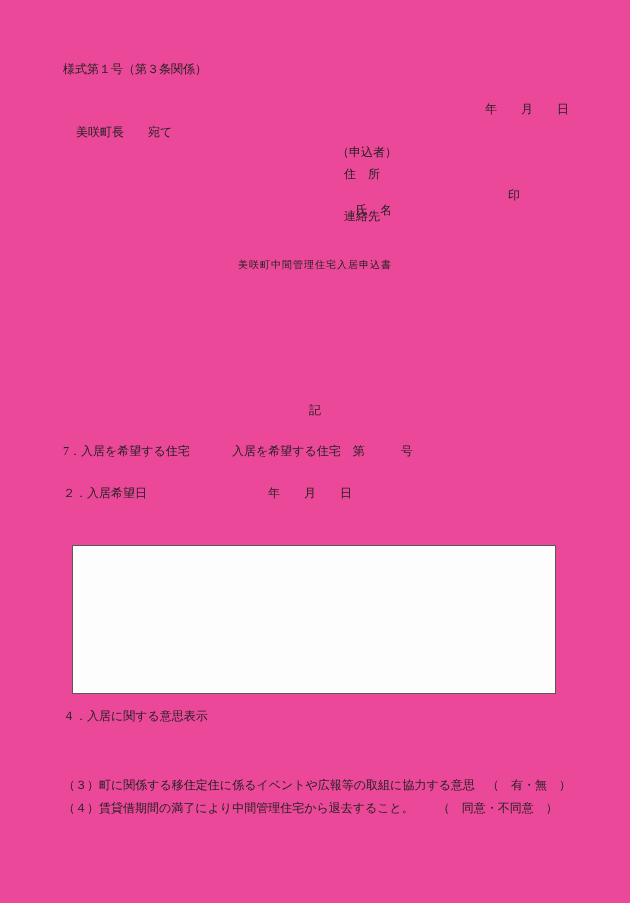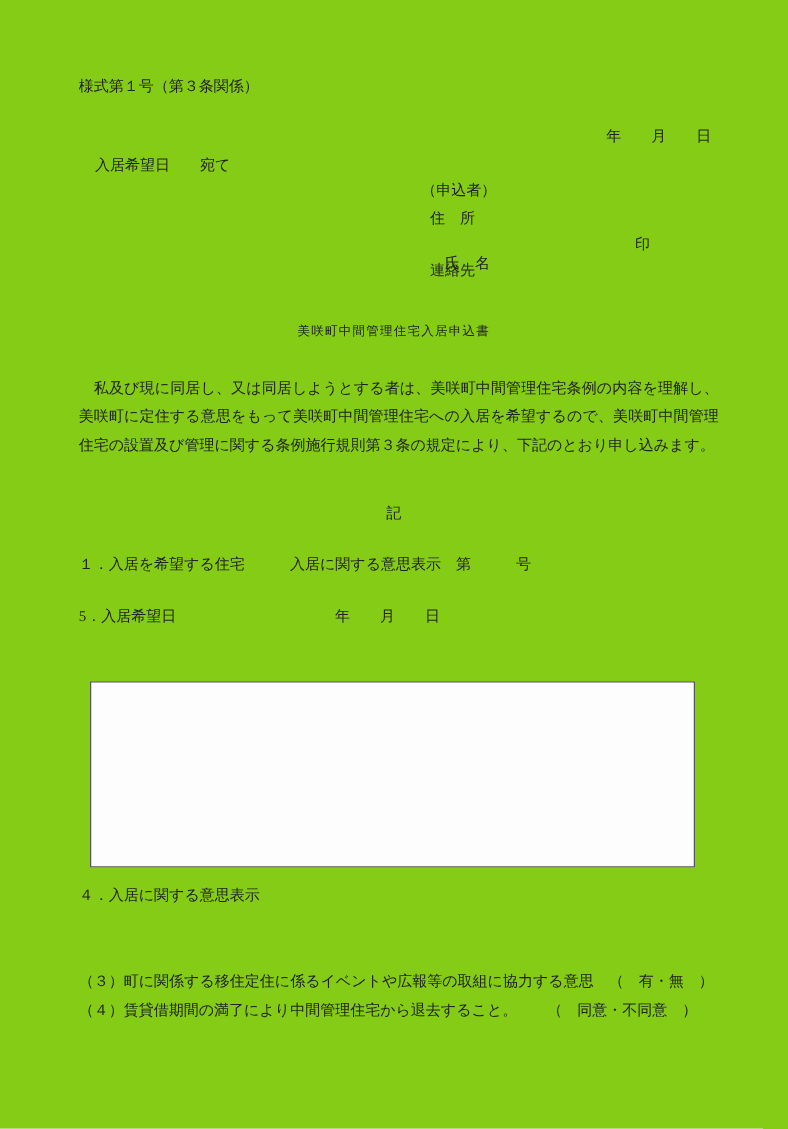--- a/index.html
+++ b/index.html
@@ -4,21 +4,21 @@
 <style>
   html, body {
     margin: 0;
     padding: 0;
     background: #fcfcfc;
   }
   .page {
     position: relative;
     width: 630px;
     height: 903px;
-    background: #84cc16;
+    background: #ec4899;
     font-family: "Liberation Serif", "DejaVu Serif", serif;
     color: #222222;
     font-size: 12px;
     overflow: hidden;
   }
   .abs { position: absolute; white-space: pre; }
 
   .form-number   { left: 63px;  top: 61px; }
   .date-line     { right: 61px; top: 101px; text-align: right; }
   .addressee     { left: 76px;  top: 124px; }
@@ -74,43 +74,42 @@
 </style>
 </head>
 <body>
 
 <div class="page">
 
   <div class="abs form-number">様式第１号（第３条関係）</div>
 
   <div class="abs date-line">年　　月　　日</div>
 
-  <div class="abs addressee">入居希望日　　宛て</div>
+  <div class="abs addressee">美咲町長　　宛て</div>
 
   <div class="abs applicant-heading">（申込者）</div>
   <div class="abs address-label">住　所</div>
   <div class="abs name-row">
     <span>氏　名</span>
     <span class="seal-label">印</span>
   </div>
   <div class="abs contact-label">連絡先</div>
 
   <div class="abs doc-title">美咲町中間管理住宅入居申込書</div>
 
-  <div class="body-paragraph">　私及び現に同居し、又は同居しようとする者は、美咲町中間管理住宅条例の内容を理解し、美咲町に定住する意思をもって美咲町中間管理住宅への入居を希望するので、美咲町中間管理住宅の設置及び管理に関する条例施行規則第３条の規定により、下記のとおり申し込みます。</div>
 
   <div class="abs record-heading">記</div>
 
   <div class="item-row item1-row">
-    <span class="item-label">１．入居を希望する住宅</span>
-    <span class="item1-value">入居に関する意思表示　第　　　号</span>
+    <span class="item-label">7．入居を希望する住宅</span>
+    <span class="item1-value">入居を希望する住宅　第　　　号</span>
   </div>
 
   <div class="item-row item2-row">
-    <span class="item-label">5．入居希望日</span>
+    <span class="item-label">２．入居希望日</span>
     <span class="item2-value">年　　月　　日</span>
   </div>
 
 
   <div class="motive-box"></div>
 
   <div class="abs item4-label">４．入居に関する意思表示</div>
 
   <div class="abs statement statement-2">（３）町に関係する移住定住に係るイベントや広報等の取組に協力する意思　（　有・無　）</div>
   <div class="abs statement statement-3">（４）賃貸借期間の満了により中間管理住宅から退去すること。　　（　同意・不同意　）</div>

